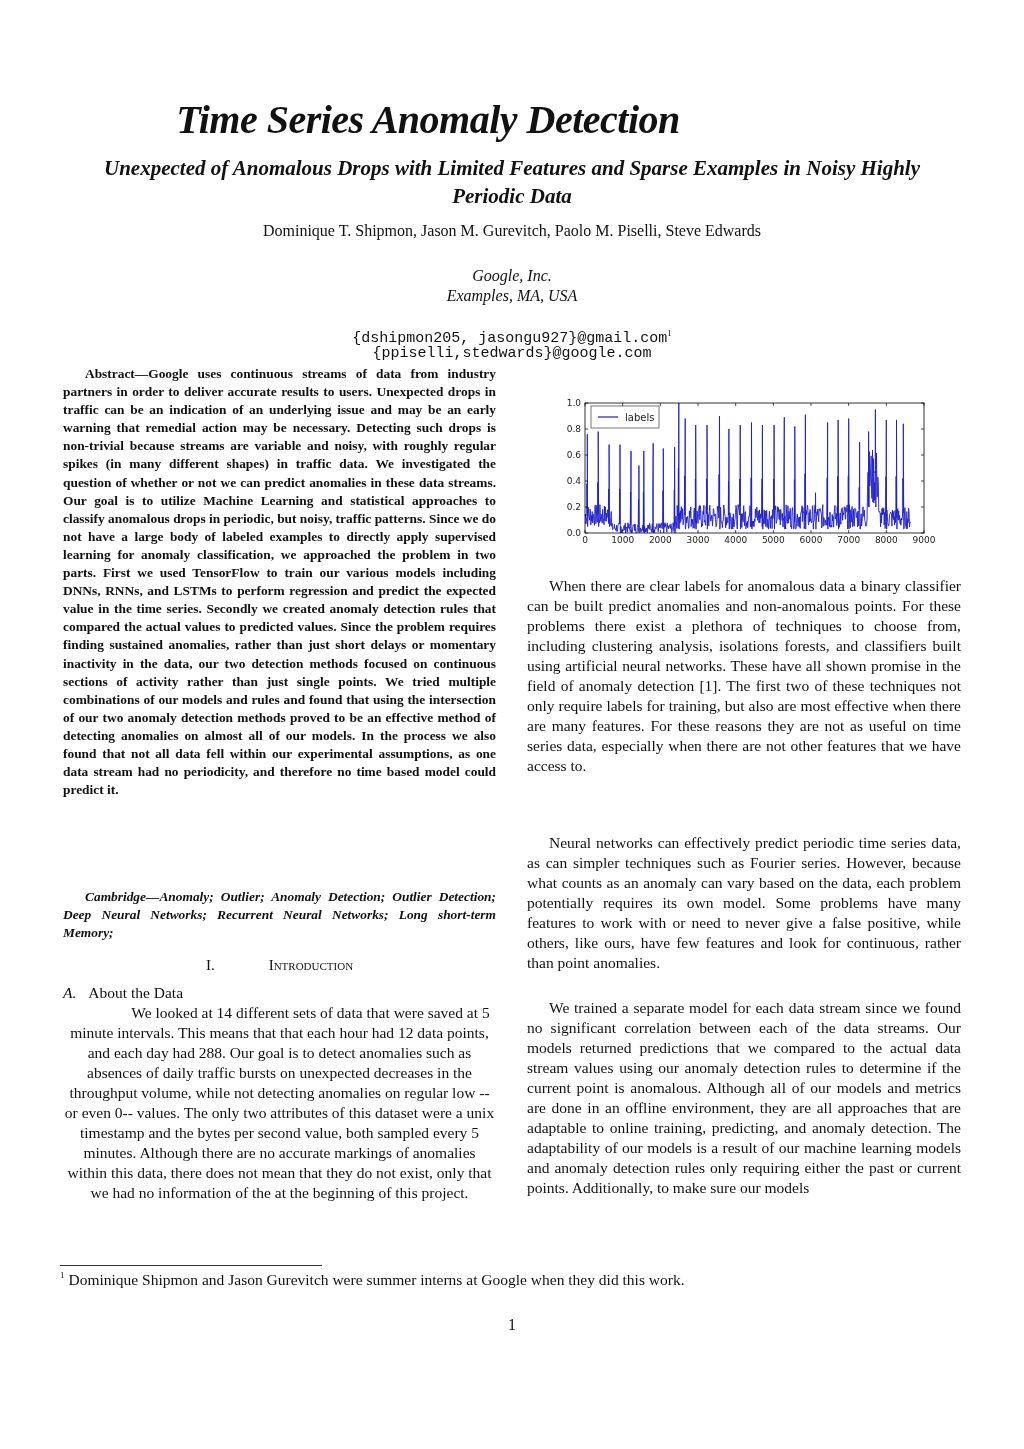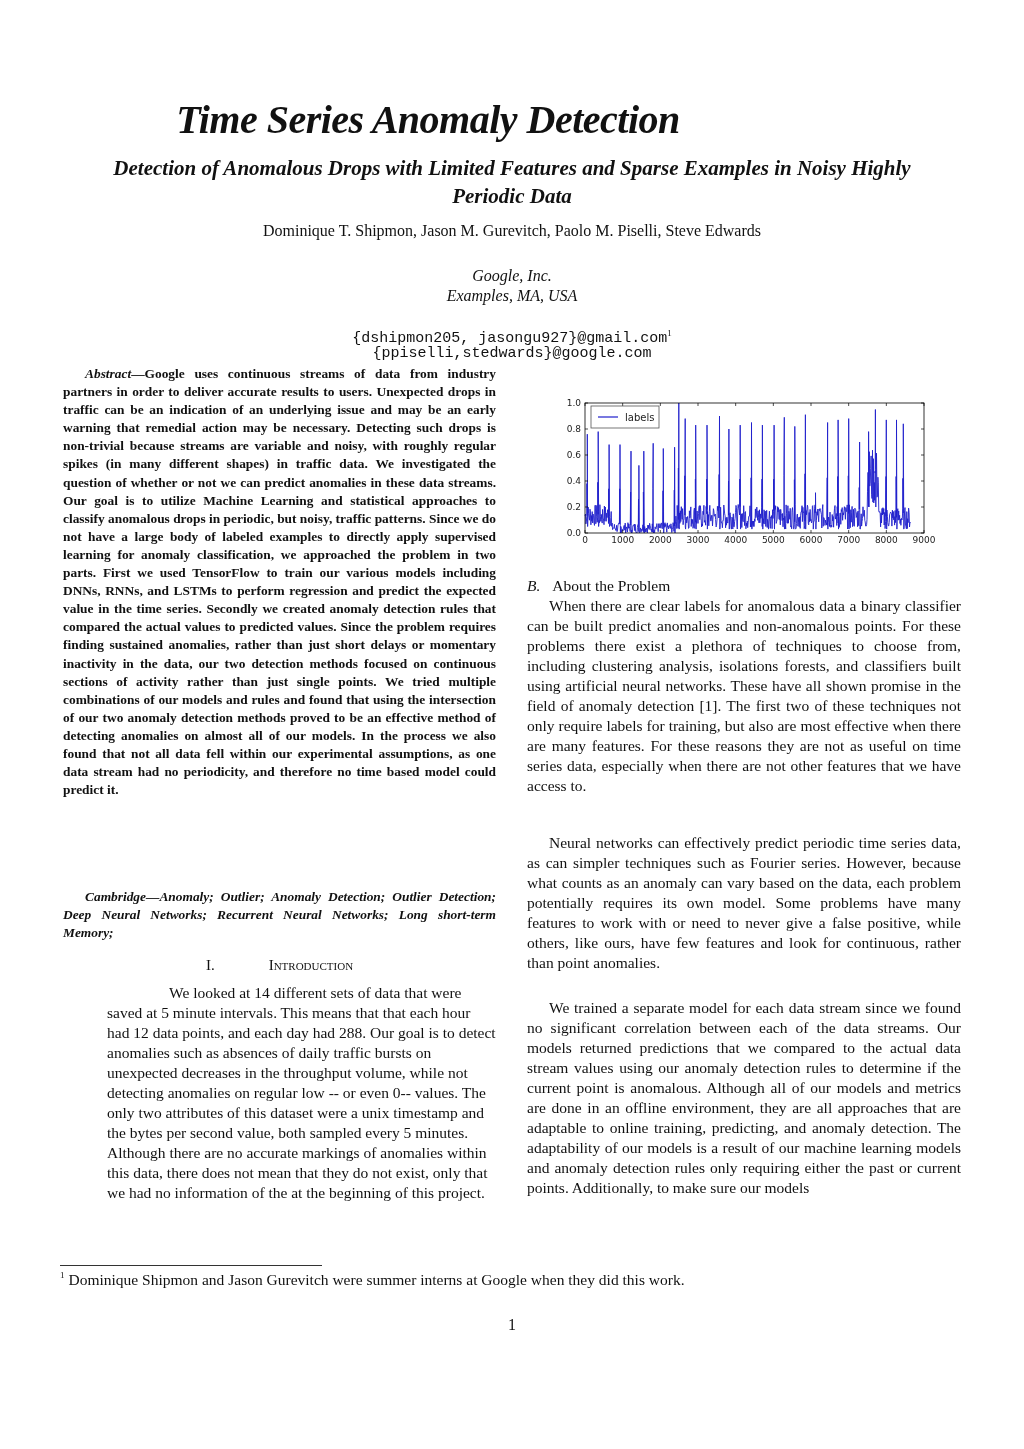--- a/index.html
+++ b/index.html
@@ -7,68 +7,69 @@
   .title { position: absolute; left: 0; width: 856px; top: 96px; text-align: center; font-size: 40px; font-weight: bold; font-style: italic; letter-spacing: -0.5px; }
   .subtitle { position: absolute; left: 80px; width: 864px; top: 154px; text-align: center; font-size: 21px; line-height: 28px; font-weight: bold; font-style: italic; }
   .authors { position: absolute; left: 0; width: 1024px; top: 221px; text-align: center; font-size: 16px; line-height: 20px; }
   .affil { position: absolute; left: 0; width: 1024px; text-align: center; font-size: 16px; font-style: italic; line-height: 20px; margin-top: 24px; }
   .email { position: absolute; left: 0; width: 1024px; text-align: center; font-family: "Liberation Mono", "DejaVu Sans Mono", monospace; font-size: 15px; line-height: 20px; margin-top: 40px; }
   .email sup { font-family: "Liberation Serif", serif; font-size: 9px; vertical-align: 6px; }
 
   .col-left { position: absolute; left: 63px; width: 433px; }
   .col-right { position: absolute; left: 527px; width: 434px; }
   .abstract { top: 365px; font-size: 13.4px; line-height: 18.1px; font-weight: bold; text-align: justify; }
-  .abstract .lead { font-style: italic; }
+  .abstract .lead { }
   .indent { text-indent: 22px; }
   .keywords { top: 888px; font-size: 13.4px; line-height: 18.2px; font-weight: bold; font-style: italic; text-align: justify; }
   .section-head { position: absolute; left: 63px; width: 433px; top: 957px; font-size: 15px; text-align: center; }
   .section-head .num { margin-right: 38px; }
   .section-head .sc { font-variant: small-caps; font-size: 15px; margin-left: 16px; }
   .sub-head { font-size: 15.5px; line-height: 20px; }
   .sub-head .letter { font-style: italic; margin-right: 12px; }
   .body-text { font-size: 15.5px; line-height: 20px; text-align: justify; }
   .left-body { top: 983px; }
-  .left-body .para { text-indent: 62px; text-align: left; margin-left: 44px; }
+  .left-body .para { text-indent: 62px; text-align: center; }
   .right-b { top: 576px; }
   .right-p2 { top: 833px; }
   .right-p3 { top: 998px; }
   p { margin: 0; }
 
   .figure { position: absolute; left: 545px; top: 392px; width: 395px; height: 160px; }
   .figure svg { display: block; }
 
   .footnote-rule { position: absolute; left: 60px; top: 1265px; width: 262px; border-top: 1px solid #333; }
   .footnote { position: absolute; left: 60px; top: 1270px; font-size: 15.5px; }
   .footnote sup { font-size: 9px; vertical-align: 7px; margin-right: 4px; }
   .page-num { position: absolute; left: 0; width: 1024px; top: 1316px; text-align: center; font-size: 16px; }
 </style>
 </head>
 <body>
 
 <div class="title">Time Series Anomaly Detection</div>
-<div class="subtitle">Detection of Anomalous Drops with Limited Features and Sparse Examples in Noisy Highly Periodic Data</div>
+<div class="subtitle">Unexpected of Anomalous Drops with Limited Features and Sparse Examples in Noisy Highly Periodic Data</div>
 <div class="authors">Dominique T. Shipmon, Jason M. Gurevitch, Paolo M. Piselli, Steve Edwards</div>
 <div class="affil" style="top:242px;">Google, Inc.</div>
 <div class="affil" style="top:262px;">Examples, MA, USA</div>
 <div class="email" style="top:283px;"><span>{dshipmon205, jasongu927}@gmail.com</span><sup>1</sup></div>
 <div class="email" style="top:304px;">{ppiselli,stedwards}@google.com</div>
 
 <div class="col-left abstract">
   <p class="indent"><span class="lead">Abstract</span><span>—</span><span>Google uses continuous streams of data from industry partners in order to deliver accurate results to users. Unexpected drops in traffic can be an indication of an underlying issue and may be an early warning that remedial action may be necessary. Detecting such drops is non-trivial because streams are variable and noisy, with roughly regular spikes (in many different shapes) in traffic data. We investigated the question of whether or not we can predict anomalies in these data streams. Our goal is to utilize Machine Learning and statistical approaches to classify anomalous drops in periodic, but noisy, traffic patterns. Since we do not have a large body of labeled examples to directly apply supervised learning for anomaly classification, we approached the problem in two parts. First we used TensorFlow to train our various models including DNNs, RNNs, and LSTMs to perform regression and predict the expected value in the time series. Secondly we created anomaly detection rules that compared the actual values to predicted values. Since the problem requires finding sustained anomalies, rather than just short delays or momentary inactivity in the data, our two detection methods focused on continuous sections of activity rather than just single points. We tried multiple combinations of our models and rules and found that using the intersection of our two anomaly detection methods proved to be an effective method of detecting anomalies on almost all of our models. In the process we also found that not all data fell within our experimental assumptions, as one data stream had no periodicity, and therefore no time based model could predict it.</span></p>
 </div>
 
 <div class="col-left keywords">
   <p class="indent"><span>Cambridge</span><span>—Anomaly; Outlier; Anomaly Detection; Outlier Detection; Deep Neural Networks; Recurrent Neural Networks; Long short-term Memory;</span></p>
 </div>
 
 <div class="section-head">
   <span class="num">I.</span><span class="sc">Introduction</span>
 </div>
 
 <div class="col-left left-body">
+  <div class="sub-head"><span class="letter">A.</span><span>About the Data</span></div>
   <p class="body-text para">We looked at 14 different sets of data that were saved at 5 minute intervals. This means that that each hour had 12 data points, and each day had 288.  Our goal is to detect anomalies such as absences of daily traffic bursts on unexpected decreases in the throughput volume, while not detecting anomalies on regular low -- or even 0-- values. The only two attributes of this dataset were a unix timestamp and the bytes per second value, both sampled every 5 minutes. Although there are no accurate markings of anomalies within this data, there does not mean that they do not exist, only that we had no information of the at the beginning of this project.</p>
 </div>
 
 <div class="figure">
   <svg id="chart-svg" width="395" height="160" viewBox="0 0 395 160" xmlns="http://www.w3.org/2000/svg">
     <g id="chart-layer">
         <path d="M40.0 123.7 L40.5 122.1 L40.9 131.9 L41.4 129.1 L41.8 124.7 L41.9 91.6 L42.3 123.3 L42.3 42.2 L42.6 134.5 L42.7 132.8 L43.2 115.1 L43.6 121.5 L44.1 125.4 L44.5 128.2 L45.0 117.2 L45.4 120.0 L45.9 132.8 L46.3 123.5 L46.8 129.3 L47.2 119.6 L47.7 131.0 L48.1 122.1 L48.6 123.7 L49.0 130.6 L49.5 133.4 L49.9 113.7 L50.4 113.1 L50.8 131.8 L51.3 124.7 L51.8 113.4 L52.2 130.3 L52.7 125.2 L52.8 90.3 L53.1 122.3 L53.2 39.6 L53.6 119.7 L53.6 134.5 L54.0 128.3 L54.5 130.7 L54.9 112.7 L55.4 124.7 L55.8 129.4 L56.3 122.4 L56.7 127.2 L57.2 131.1 L57.6 117.4 L58.1 126.7 L58.5 126.8 L59.0 132.7 L59.4 114.0 L59.9 129.2 L60.3 115.0 L60.8 124.1 L61.2 129.3 L61.7 121.2 L62.1 125.6 L62.6 117.7 L63.1 120.1 L63.5 131.5 L63.7 96.8 L64.0 129.6 L64.1 52.6 L64.4 124.5 L64.5 134.5 L64.9 132.5 L65.3 133.4 L65.8 125.4 L66.2 119.5 L66.7 134.3 L67.1 131.1 L67.6 137.6 L68.0 136.4 L68.5 135.8 L68.9 136.4 L69.4 132.3 L69.8 136.3 L70.3 136.4 L70.7 138.3 L71.2 138.5 L71.6 133.3 L72.1 139.6 L72.5 138.2 L73.0 133.0 L73.4 132.1 L73.9 130.9 L74.4 131.4 L74.7 96.8 L74.8 132.1 L75.0 52.6 L75.3 133.2 L75.4 141.0 L75.7 134.3 L76.2 135.2 L76.6 140.7 L77.1 137.6 L77.5 137.3 L78.0 138.8 L78.4 136.9 L78.9 133.9 L79.3 133.3 L79.8 138.2 L80.2 131.1 L80.7 140.9 L81.1 137.3 L81.6 134.9 L82.0 136.4 L82.5 140.1 L82.9 130.7 L83.4 136.3 L83.8 131.9 L84.3 134.9 L84.7 136.1 L85.2 139.7 L85.6 100.0 L85.7 132.8 L86.0 59.1 L86.1 131.7 L86.3 141.0 L86.6 138.2 L87.0 140.7 L87.5 139.4 L87.9 133.6 L88.4 133.7 L88.8 134.1 L89.3 132.0 L89.7 138.6 L90.2 132.4 L90.6 139.2 L91.1 140.6 L91.5 140.1 L92.0 140.8 L92.4 135.4 L92.9 132.4 L93.3 132.2 L93.5 107.2 L93.8 139.5 L93.9 73.4 L94.2 135.9 L94.2 141.0 L94.7 140.5 L95.1 138.1 L95.6 135.9 L96.0 140.3 L96.5 137.3 L97.0 138.6 L97.4 137.9 L97.9 132.8 L98.3 139.6 L98.4 100.0 L98.8 139.3 L98.8 59.1 L99.1 141.0 L99.2 141.0 L99.7 134.5 L100.1 140.1 L100.6 136.8 L101.0 139.9 L101.5 136.0 L101.9 136.7 L102.4 140.9 L102.8 133.1 L103.3 136.3 L103.7 133.3 L104.2 137.5 L104.6 131.3 L105.1 133.5 L105.5 134.4 L106.0 138.2 L106.4 137.3 L106.9 140.2 L107.3 131.8 L107.8 140.1 L107.8 96.2 L108.2 51.3 L108.3 140.3 L108.6 141.0 L108.7 139.1 L109.2 137.8 L109.6 140.7 L110.1 134.8 L110.5 136.4 L111.0 137.1 L111.4 135.4 L111.9 131.6 L112.3 135.5 L112.8 136.6 L113.2 139.7 L113.7 131.7 L114.1 134.1 L114.6 135.8 L115.0 131.6 L115.5 133.9 L115.9 136.2 L116.4 130.9 L116.8 131.8 L117.3 136.7 L117.7 135.8 L118.0 98.8 L118.2 133.7 L118.3 56.5 L118.6 132.8 L118.7 141.0 L119.1 131.5 L119.6 135.3 L120.0 130.7 L120.5 134.4 L120.9 132.4 L121.4 136.4 L121.8 140.2 L122.3 130.9 L122.7 135.2 L123.2 134.2 L123.6 136.9 L124.1 133.2 L124.5 132.9 L125.0 135.8 L125.4 136.4 L125.9 131.8 L126.3 133.5 L126.8 140.5 L127.2 137.2 L127.7 136.1 L128.1 130.7 L128.6 134.1 L129.0 139.4 L129.3 98.1 L129.5 134.0 L129.6 55.2 L129.9 139.2 L130.0 141.0 L130.4 132.2 L130.9 124.1 L131.3 129.3 L131.8 136.6 L132.2 113.4 L132.7 124.4 L133.1 136.2 L133.4 76.0 L133.6 127.5 L133.8 11.0 L134.0 132.6 L134.2 137.1 L134.5 120.9 L134.9 131.3 L135.4 118.8 L135.8 129.6 L136.3 114.7 L136.7 122.3 L137.2 127.3 L137.6 116.6 L138.1 132.7 L138.5 128.6 L139.0 126.8 L139.4 115.0 L139.8 83.8 L139.9 123.1 L140.2 26.6 L140.3 135.0 L140.6 137.1 L140.8 133.1 L141.2 125.1 L141.7 130.9 L142.2 127.2 L142.6 124.5 L143.1 128.9 L143.5 136.4 L144.0 135.6 L144.4 118.8 L144.9 125.8 L145.3 123.4 L145.8 114.9 L146.2 134.5 L146.7 127.1 L147.1 131.6 L147.6 127.5 L148.0 136.3 L148.5 134.0 L148.9 119.1 L149.4 116.1 L149.8 136.4 L150.3 123.8 L150.4 87.1 L150.7 130.2 L150.7 33.1 L151.1 137.1 L151.2 128.6 L151.6 131.4 L152.1 119.0 L152.5 124.9 L153.0 131.4 L153.5 121.6 L153.9 115.2 L154.4 113.7 L154.8 127.7 L155.3 113.7 L155.7 117.3 L156.2 126.9 L156.6 135.0 L157.1 131.9 L157.5 133.8 L158.0 119.2 L158.4 122.6 L158.9 113.3 L159.3 130.3 L159.8 128.4 L160.2 129.2 L160.7 133.2 L161.1 114.4 L161.6 121.8 L161.7 87.1 L162.0 117.6 L162.0 33.1 L162.4 137.1 L162.5 119.6 L162.9 130.3 L163.4 122.6 L163.8 133.8 L164.3 119.6 L164.8 113.3 L165.2 122.1 L165.7 128.9 L166.1 128.8 L166.6 123.4 L167.0 123.1 L167.5 134.0 L167.9 127.5 L168.4 116.7 L168.8 118.7 L169.3 124.1 L169.7 124.1 L170.2 122.0 L170.6 127.6 L171.1 134.9 L171.5 133.6 L172.0 127.8 L172.4 114.3 L172.9 118.5 L173.3 114.3 L173.8 126.0 L174.1 82.5 L174.2 115.8 L174.5 24.0 L174.7 126.2 L174.8 137.1 L175.1 135.0 L175.6 115.2 L176.1 128.6 L176.5 131.0 L177.0 131.1 L177.4 135.8 L177.9 128.4 L178.3 128.5 L178.8 113.0 L179.2 117.0 L179.7 121.9 L180.1 123.8 L180.6 135.8 L181.0 125.7 L181.5 133.2 L181.9 125.2 L182.4 129.5 L182.8 131.1 L183.3 124.2 L183.5 89.0 L183.7 123.0 L183.9 37.0 L184.2 131.8 L184.3 137.1 L184.6 122.6 L185.1 120.8 L185.5 125.0 L186.0 134.8 L186.4 137.1 L186.9 125.1 L187.4 125.8 L187.8 137.0 L188.3 121.8 L188.7 134.6 L189.2 134.9 L189.6 129.6 L190.1 126.4 L190.5 120.5 L191.0 113.4 L191.4 115.5 L191.9 133.0 L192.3 137.0 L192.8 116.3 L193.2 112.5 L193.7 116.1 L194.1 118.5 L194.6 123.0 L194.8 87.1 L195.0 114.5 L195.2 33.1 L195.5 136.6 L195.6 137.1 L195.9 129.4 L196.4 121.9 L196.8 135.5 L197.3 121.5 L197.7 127.9 L198.2 129.7 L198.7 113.7 L199.1 122.4 L199.6 133.6 L200.0 120.3 L200.5 119.6 L200.9 136.8 L201.4 131.0 L201.8 134.1 L202.3 129.1 L202.7 135.7 L203.2 130.8 L203.6 124.8 L204.1 123.9 L204.5 124.1 L205.0 113.8 L205.4 134.9 L205.9 128.4 L206.1 85.8 L206.3 135.1 L206.5 30.5 L206.8 133.5 L206.9 137.1 L207.2 133.5 L207.7 129.0 L208.1 134.3 L208.6 129.0 L209.0 134.6 L209.5 126.9 L210.0 129.4 L210.4 116.9 L210.9 125.7 L211.3 124.3 L211.8 115.1 L212.2 120.5 L212.7 128.3 L213.1 118.8 L213.6 125.6 L214.0 130.9 L214.5 117.8 L214.9 130.8 L215.4 121.9 L215.8 126.4 L216.3 125.7 L216.7 115.7 L217.0 87.1 L217.2 134.5 L217.4 33.1 L217.6 124.8 L217.8 137.1 L218.1 126.7 L218.5 131.5 L219.0 117.8 L219.4 120.0 L219.9 132.1 L220.3 119.1 L220.8 134.5 L221.3 125.9 L221.7 118.4 L222.2 135.5 L222.6 127.3 L223.1 130.1 L223.5 137.1 L224.0 126.0 L224.4 119.2 L224.9 129.2 L225.3 136.4 L225.8 124.8 L226.2 126.2 L226.7 123.5 L227.1 136.7 L227.6 117.7 L228.0 126.5 L228.5 119.8 L228.7 87.1 L228.9 118.2 L229.1 33.1 L229.4 135.0 L229.5 137.1 L229.8 113.2 L230.3 117.4 L230.7 114.1 L231.2 131.4 L231.6 129.7 L232.1 127.6 L232.6 114.7 L233.0 120.0 L233.5 115.7 L233.9 126.9 L234.4 127.6 L234.8 117.6 L235.3 132.9 L235.7 117.4 L236.2 122.9 L236.6 122.5 L237.1 128.6 L237.5 121.5 L238.0 134.8 L238.4 126.0 L238.9 127.7 L238.9 83.2 L239.3 25.3 L239.3 134.9 L239.6 137.1 L239.8 124.3 L240.2 131.2 L240.7 137.0 L241.1 112.9 L241.6 121.7 L242.0 131.0 L242.5 131.2 L242.9 113.7 L243.4 131.2 L243.9 119.3 L244.3 121.4 L244.8 127.3 L245.2 116.3 L245.7 134.8 L246.1 133.8 L246.6 136.8 L247.0 118.7 L247.5 115.6 L247.9 120.9 L248.4 136.9 L248.8 136.7 L249.3 132.6 L249.4 87.7 L249.7 129.8 L249.8 34.4 L250.2 112.4 L250.2 137.1 L250.6 136.7 L251.1 136.5 L251.5 131.5 L252.0 123.1 L252.4 122.0 L252.9 134.2 L253.3 130.8 L253.8 125.4 L254.2 134.8 L254.7 124.9 L255.2 136.4 L255.6 123.2 L256.1 119.7 L256.5 120.0 L257.0 113.7 L257.4 129.6 L257.9 115.3 L258.3 120.7 L258.8 119.7 L259.2 136.7 L259.7 133.9 L260.0 81.8 L260.1 129.1 L260.4 22.7 L260.6 124.6 L260.7 137.1 L261.0 118.4 L261.5 122.7 L261.9 118.1 L262.4 113.2 L262.8 115.0 L263.3 131.4 L263.7 132.8 L264.2 120.5 L264.6 129.8 L265.1 117.4 L265.5 128.7 L266.0 127.5 L266.5 130.9 L266.9 129.4 L267.4 114.3 L267.8 113.6 L268.3 137.1 L268.7 129.3 L269.2 129.3 L269.6 116.6 L270.1 112.8 L270.1 120.8 L270.5 118.3 L270.5 100.7 L270.9 137.1 L271.0 131.9 L271.4 128.6 L271.9 119.7 L272.3 123.3 L272.8 117.0 L273.2 123.2 L273.7 129.8 L274.1 117.1 L274.6 118.6 L275.0 116.5 L275.5 118.6 L275.9 120.1 L276.4 122.4 L276.8 136.0 L277.3 117.7 L277.8 112.6 L278.2 134.3 L278.7 125.5 L279.1 126.2 L279.6 127.8 L280.0 133.4 L280.5 128.2 L280.9 130.9 L281.4 131.1 L281.8 133.0 L282.2 85.8 L282.3 133.4 L282.6 30.5 L282.7 133.0 L282.9 137.1 L283.2 130.3 L283.6 125.0 L284.1 128.7 L284.5 134.5 L285.0 120.1 L285.4 132.7 L285.9 135.4 L286.3 133.1 L286.8 134.8 L287.2 122.5 L287.7 129.0 L288.1 124.5 L288.6 135.2 L289.1 122.2 L289.5 116.3 L290.0 113.5 L290.4 127.1 L290.9 124.7 L291.3 121.5 L291.8 133.5 L292.2 114.6 L292.7 124.0 L292.7 84.5 L293.1 131.0 L293.1 27.9 L293.5 137.1 L293.6 125.2 L294.0 135.5 L294.5 134.0 L294.9 121.4 L295.4 120.9 L295.8 132.3 L296.3 117.6 L296.7 119.5 L297.2 115.6 L297.6 128.3 L298.1 120.8 L298.5 122.9 L299.0 118.5 L299.4 114.7 L299.9 119.3 L300.4 127.3 L300.8 115.5 L301.3 119.2 L301.7 119.7 L302.2 112.9 L302.6 137.0 L303.1 134.7 L303.3 83.8 L303.5 121.4 L303.7 26.6 L304.0 113.0 L304.0 137.1 L304.4 112.8 L304.9 130.6 L305.3 135.7 L305.8 117.7 L306.2 130.2 L306.7 120.7 L307.1 114.4 L307.6 134.7 L308.0 131.9 L308.5 117.3 L308.9 133.8 L309.4 134.2 L309.8 116.2 L310.3 117.1 L310.7 117.3 L311.2 125.5 L311.7 123.9 L312.1 120.4 L312.6 134.7 L313.0 119.0 L313.5 133.1 L313.9 133.8 L314.2 95.5 L314.4 116.9 L314.6 50.0 L314.8 120.6 L315.0 137.1 L315.3 137.0 L315.7 132.1 L316.2 121.8 L316.6 134.1 L317.1 129.4 L317.5 126.5 L318.0 114.8 L318.4 123.4 L318.9 124.4 L319.3 118.2 L319.8 128.4 L320.2 129.9 L320.7 134.0 L321.1 134.2 L321.6 132.7 L322.0 127.3 L322.5 99.2 L323.0 80.4 L323.3 90.3 L323.4 114.8 L323.6 39.6 L323.9 101.7 L324.0 115.0 L324.3 59.7 L324.8 94.1 L325.2 91.4 L325.7 76.5 L326.1 63.9 L326.6 102.3 L327.0 106.5 L327.5 58.1 L327.9 110.1 L328.4 66.7 L328.8 111.0 L329.3 90.5 L329.7 108.3 L330.0 79.3 L330.2 81.1 L330.4 17.5 L330.6 77.5 L330.8 115.0 L331.1 89.9 L331.5 61.1 L332.0 105.2 L332.4 104.1 L332.9 85.2 L333.3 90.8 L333.8 119.4 L334.3 120.2 L334.7 119.5 L335.2 121.8 L335.6 134.9 L336.1 120.9 L336.5 131.0 L337.0 116.5 L337.4 123.0 L337.9 115.7 L338.3 122.1 L338.8 116.6 L339.2 133.0 L339.7 120.4 L340.1 136.6 L340.6 129.5 L341.0 84.5 L341.0 124.3 L341.3 27.9 L341.5 129.6 L341.7 137.1 L341.9 118.0 L342.4 124.5 L342.8 130.6 L343.3 133.7 L343.7 134.0 L344.2 130.5 L344.6 122.9 L345.1 121.4 L345.6 120.0 L346.0 120.8 L346.5 121.8 L346.9 134.1 L347.4 118.2 L347.8 125.9 L348.3 119.5 L348.7 127.8 L349.2 124.6 L349.6 133.1 L350.1 118.5 L350.5 130.6 L351.0 121.5 L351.1 84.5 L351.4 125.3 L351.5 27.9 L351.9 134.9 L351.9 137.1 L352.3 119.9 L352.8 116.7 L353.2 128.2 L353.7 118.9 L354.1 127.8 L354.6 123.3 L355.0 131.5 L355.5 127.3 L355.9 133.3 L356.4 126.3 L356.9 128.0 L357.3 126.7 L357.8 116.3 L357.9 86.4 L358.2 120.9 L358.3 31.8 L358.7 116.5 L358.7 137.1 L359.1 136.4 L359.6 118.7 L360.0 115.6 L360.5 133.2 L360.9 134.4 L361.4 136.8 L361.8 119.6 L362.3 136.6 L362.7 126.7 L363.2 130.6 L363.6 116.1 L364.1 120.4 L364.5 135.0 L365.0 130.1 L365.4 130.7" fill="none" stroke="#1f1fcc" stroke-width="0.9"></path>
         <rect x="40" y="11" width="339" height="130" fill="none" stroke="#000" stroke-width="0.8"></rect>
         <line x1="40" x2="43" y1="141" y2="141" stroke="#000" stroke-width="0.7"></line>
         <line x1="379" x2="376" y1="141" y2="141" stroke="#000" stroke-width="0.7"></line>
@@ -121,21 +122,20 @@
         <g>
           <rect x="46" y="14" width="68" height="22" fill="#fff" stroke="#555" stroke-width="0.8"></rect>
           <line x1="53" x2="73" y1="25" y2="25" stroke="#1f1fcc" stroke-width="1.2"></line>
           <text x="80" y="29" font-size="10" font-family="DejaVu Sans, sans-serif" fill="#222">labels</text>
         </g>
       </g>
   </svg>
 </div>
 
 <div class="col-right right-b">
-  <div class="sub-head"><span class="letter">B.</span><span>About the Problem</span></div>
   <p class="body-text indent">When there are clear labels for anomalous data a binary classifier can be built predict anomalies and non-anomalous points. For these problems there exist a plethora of techniques to choose from, including clustering analysis, isolations forests, and classifiers built using artificial neural networks. These have all shown promise in the field of anomaly detection [1]. The first two of these techniques not only require labels for training, but also are most effective when there are many features. For these reasons they are not as useful on time series data, especially when there are not other features that we have access to.</p>
 </div>
 <div class="col-right right-p2">
   <p class="body-text indent">Neural networks can effectively predict periodic time series data, as can simpler techniques such as Fourier series. However, because what counts as an anomaly can vary based on the data, each problem potentially requires its own model. Some problems have many features to work with or need to never give a false positive, while others, like ours, have few features and look for continuous, rather than point anomalies.</p>
 </div>
 <div class="col-right right-p3">
   <p class="body-text indent">We trained a separate model for each data stream since we found no significant correlation between each of the data streams. Our models returned predictions that we compared to the actual data stream values using our anomaly detection rules to determine if the current point is anomalous. Although all of our models and metrics are done in an offline environment, they are all approaches that are adaptable to online training, predicting, and anomaly detection. The adaptability of our models is a result of our machine learning models and anomaly detection rules only requiring either the past or current points. Additionally, to make sure our models</p>
 </div>
 
 <div class="footnote-rule"></div>

